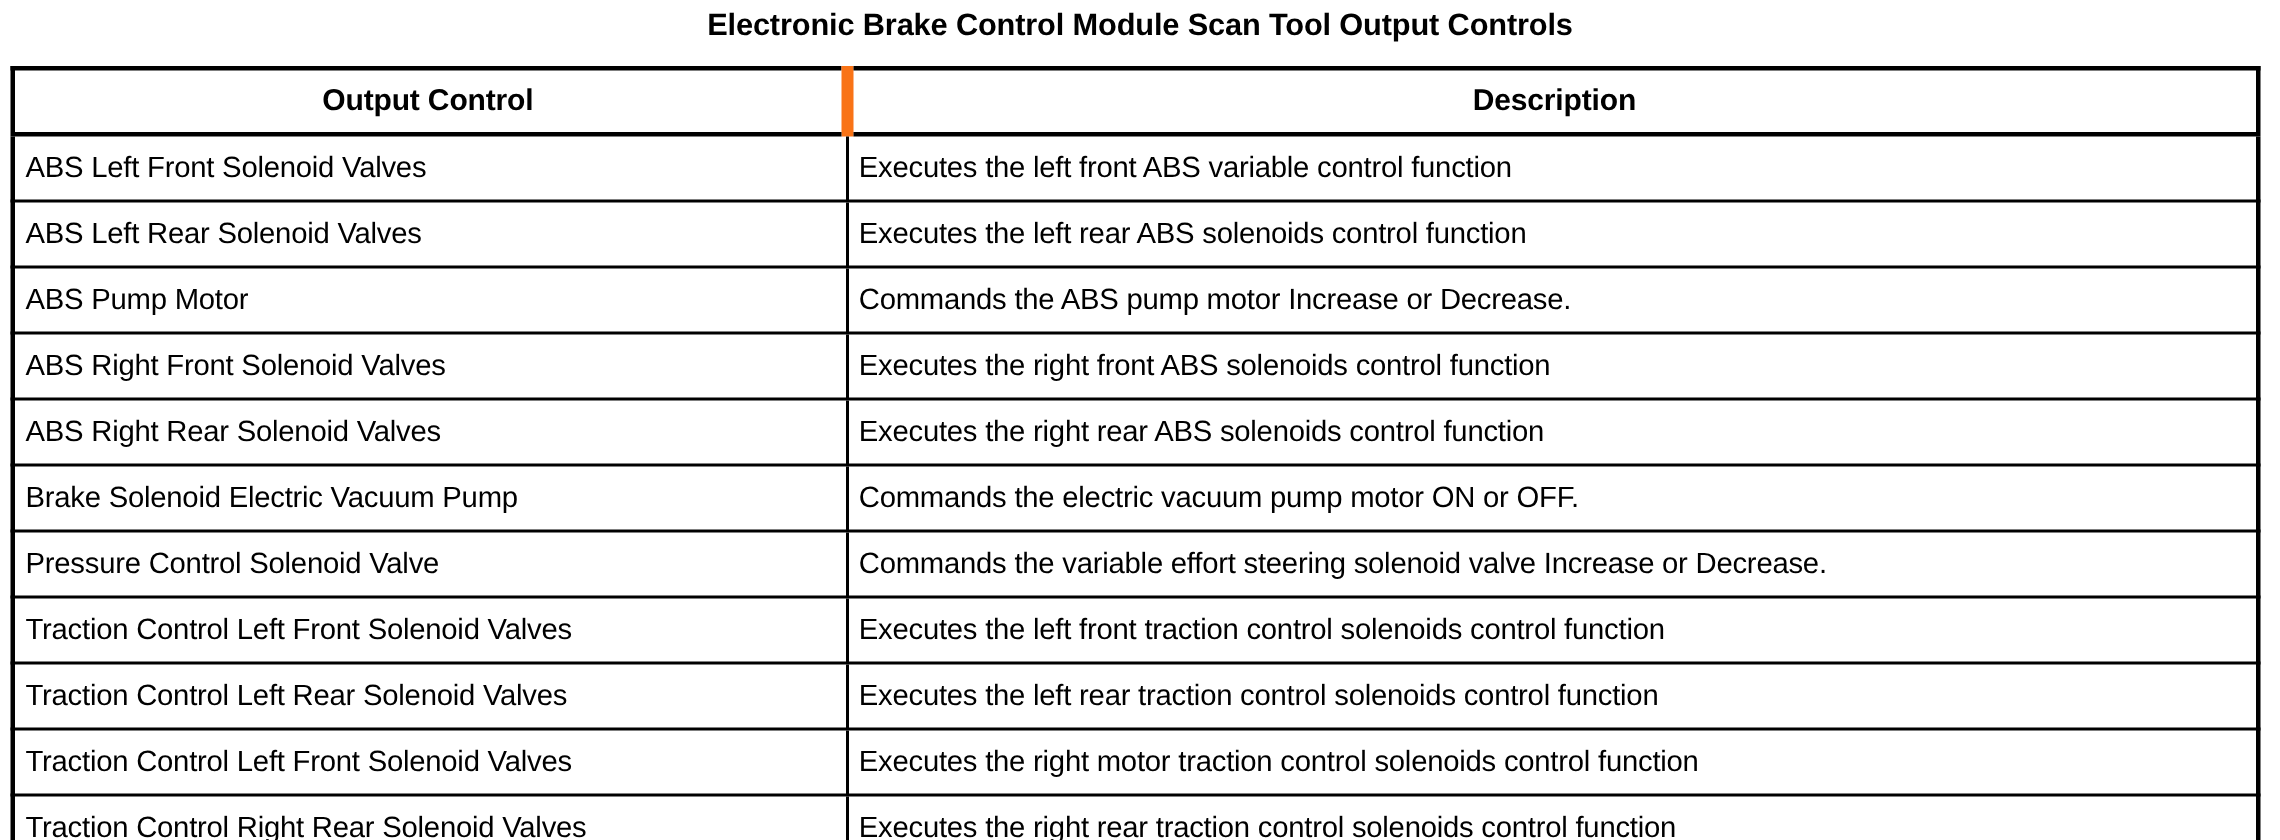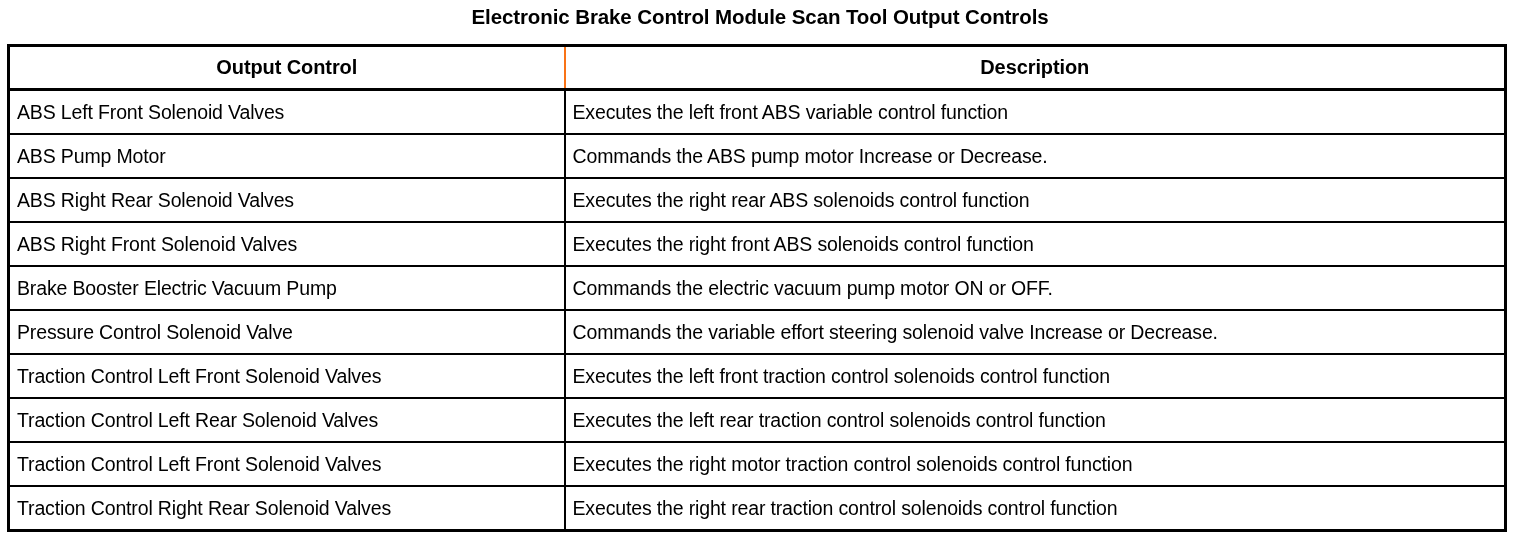--- a/index.html
+++ b/index.html
@@ -59,21 +59,21 @@
     font-size: 20px;
     font-weight: bold;
     text-align: center;
     vertical-align: middle;
     padding: 0 6px;
     letter-spacing: -0.1px;
     white-space: nowrap;
   }
 
   table.controls-table thead th.th-output {
-    border-right: 2px solid #f97316;
+    border-right: 8px solid #f97316;
   }
 
   table.controls-table tbody td {
     height: 42px;
     border-top: 2px solid #000000;
     font-size: 19.5px;
     font-weight: normal;
     text-align: left;
     vertical-align: middle;
     padding: 0 0 0 7px;
@@ -109,33 +109,37 @@
           <th class="th-output">Output Control</th>
           <th class="th-desc">Description</th>
         </tr>
       </thead>
       <tbody id="table-body">
           <tr>
             <td class="cell-output">ABS Left Front Solenoid Valves</td>
             <td class="cell-description">Executes the left front ABS variable control function</td>
           </tr>
           <tr>
+            <td class="cell-output">ABS Left Rear Solenoid Valves</td>
+            <td class="cell-description">Executes the left rear ABS solenoids control function</td>
+          </tr>
+          <tr>
             <td class="cell-output">ABS Pump Motor</td>
             <td class="cell-description">Commands the ABS pump motor Increase or Decrease.</td>
+          </tr>
+          <tr>
+            <td class="cell-output">ABS Right Front Solenoid Valves</td>
+            <td class="cell-description">Executes the right front ABS solenoids control function</td>
           </tr>
           <tr>
             <td class="cell-output">ABS Right Rear Solenoid Valves</td>
             <td class="cell-description">Executes the right rear ABS solenoids control function</td>
           </tr>
           <tr>
-            <td class="cell-output">ABS Right Front Solenoid Valves</td>
-            <td class="cell-description">Executes the right front ABS solenoids control function</td>
-          </tr>
-          <tr>
-            <td class="cell-output">Brake Booster Electric Vacuum Pump</td>
+            <td class="cell-output">Brake Solenoid Electric Vacuum Pump</td>
             <td class="cell-description">Commands the electric vacuum pump motor ON or OFF.</td>
           </tr>
           <tr>
             <td class="cell-output">Pressure Control Solenoid Valve</td>
             <td class="cell-description">Commands the variable effort steering solenoid valve Increase or Decrease.</td>
           </tr>
           <tr>
             <td class="cell-output">Traction Control Left Front Solenoid Valves</td>
             <td class="cell-description">Executes the left front traction control solenoids control function</td>
           </tr>

